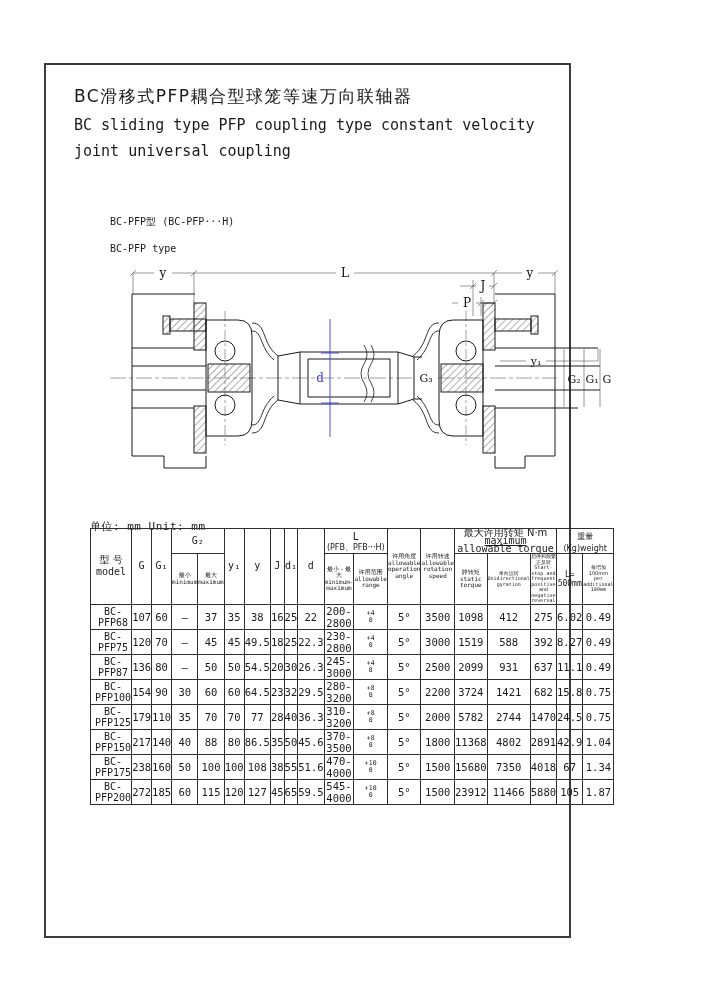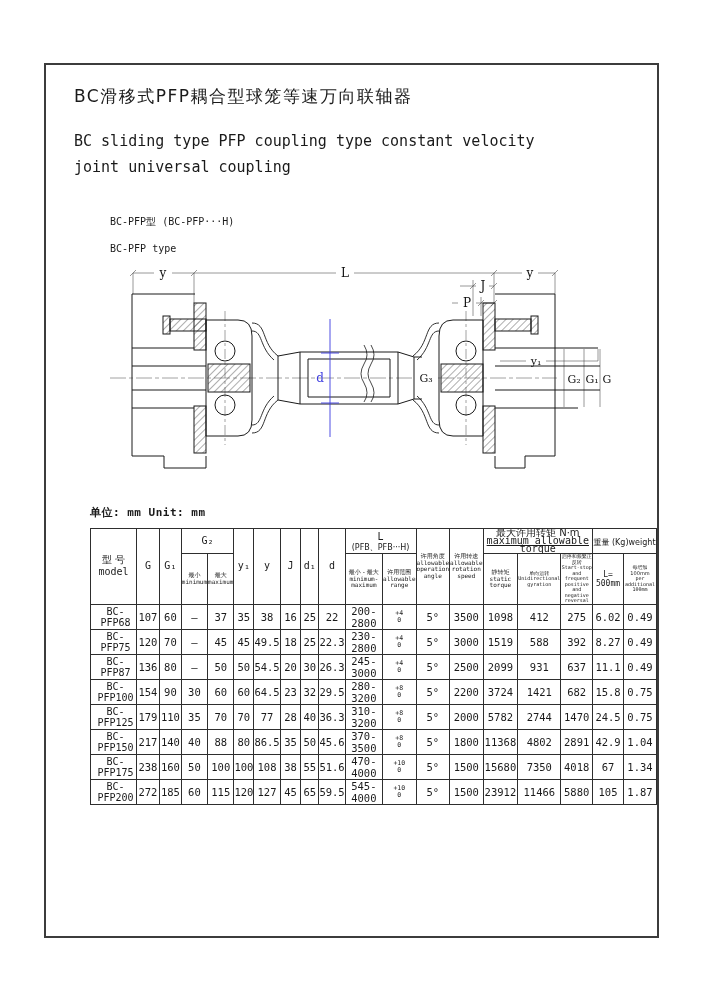--- a/index.html
+++ b/index.html
@@ -2,29 +2,29 @@
 <html><head>
 <meta charset="utf-8">
 <style>
   html,body{margin:0;padding:0;}
   body{
     width:706px;height:1000px;position:relative;background:#ffffff;
     font-family:"DejaVu Sans Mono","Liberation Mono",monospace;color:#1a1a1a;
     -webkit-font-smoothing:antialiased;
   }
   .frame{
-    position:absolute;left:44px;top:63px;width:615px;height:875px;
+    position:absolute;left:44px;top:63px;width:527px;height:875px;
     border:2px solid #3c3c3c;box-sizing:border-box;background:#fff;
   }
   .title-block{position:absolute;left:28px;top:20px;}
   .title-zh{font-size:17px;letter-spacing:1.5px;font-family:"DejaVu Sans",sans-serif;}
-  .title-en{font-size:15px;line-height:26px;margin-top:20px;white-space:pre-line;}
+  .title-en{font-size:15px;line-height:26px;margin-top:4px;white-space:pre-line;}
   .subtitle-block{position:absolute;left:64px;top:143px;font-size:10px;line-height:27px;}
   .drawing{position:absolute;left:56px;top:198px;}
-  .unit-note{position:absolute;left:44px;top:440px;font-size:11px;font-weight:700;letter-spacing:.5px;}
+  .unit-note{position:absolute;left:44px;top:454px;font-size:11px;font-weight:400;letter-spacing:.5px;}
   table.spec{
     position:absolute;left:44px;top:463px;border-collapse:collapse;table-layout:fixed;
     font-size:10.5px;
   }
   table.spec td,table.spec th{
     border:1px solid #2e2e2e;text-align:center;vertical-align:middle;
     padding:0;font-weight:normal;overflow:hidden;
   }
   table.spec thead tr.h1 th{height:22px;}
   table.spec thead tr.h2 th{height:20px;}

